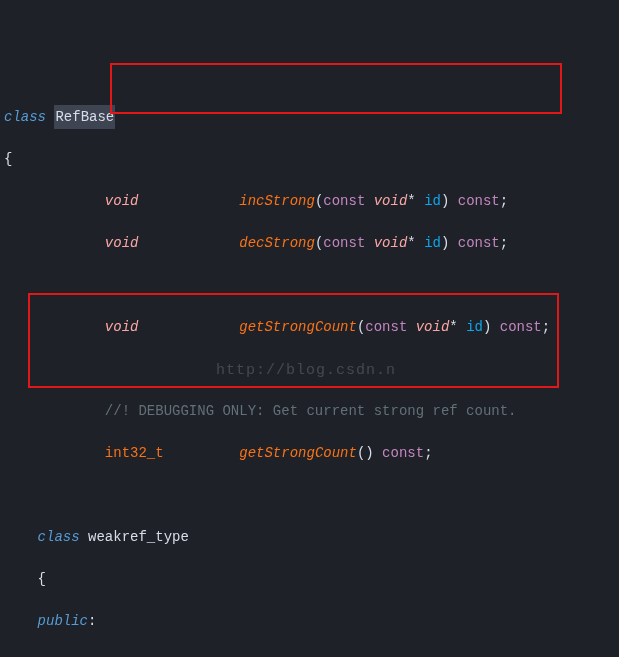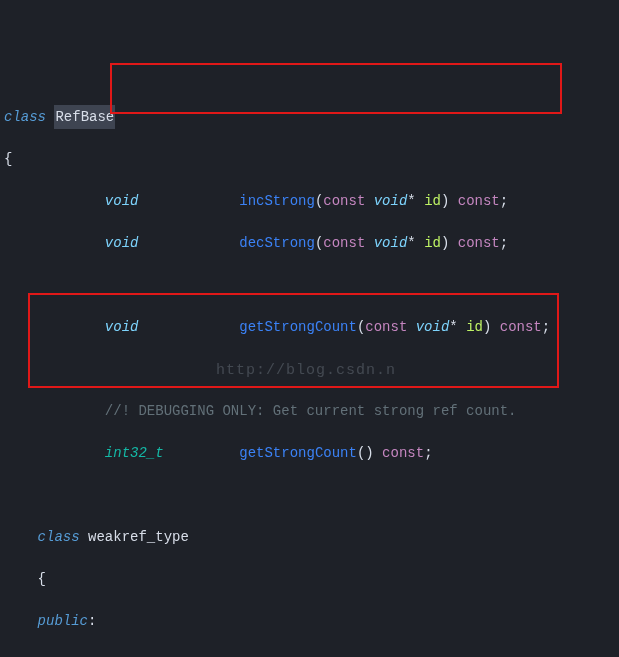--- a/index.html
+++ b/index.html
@@ -13,28 +13,28 @@
     overflow: hidden;
     padding: 2px 0 0 4px;
     white-space: pre;
     position: relative;
   }
   .kw-class { color: #569cd6; font-style: italic; text-align: right; }
   .type-name { color: #d8dee9; }
   .brace { color: #d8dee9; }
   .kw-public { color: #569cd6; font-style: italic; }
   .colon { color: #d8dee9; }
-  .kw-void { color: #7dd3fc; font-style: italic; }
+  .kw-void { color: #fca5a5; font-style: italic; }
   .kw-const { color: #c586c0; }
-  .fn-name { color: #3b82f6; }
+  .fn-name { color: #f97316; font-style: italic; }
   .paren { color: #d8dee9; }
   .star { color: #d8dee9; }
-  .param { color: #bef264; }
+  .param { color: #0ea5e9; }
   .punct { color: #d8dee9; }
-  .kw-int32 { color: #14b8a6; font-style: italic; }
+  .kw-int32 { color: #f97316; }
   .comment { color: #627078; text-align: right; }
   .hl-box-1 {
     position: absolute;
     left: 110px;
     top: 63px;
     width: 452px;
     height: 51px;
     border: 2px solid #e01818;
     pointer-events: none;
   }

